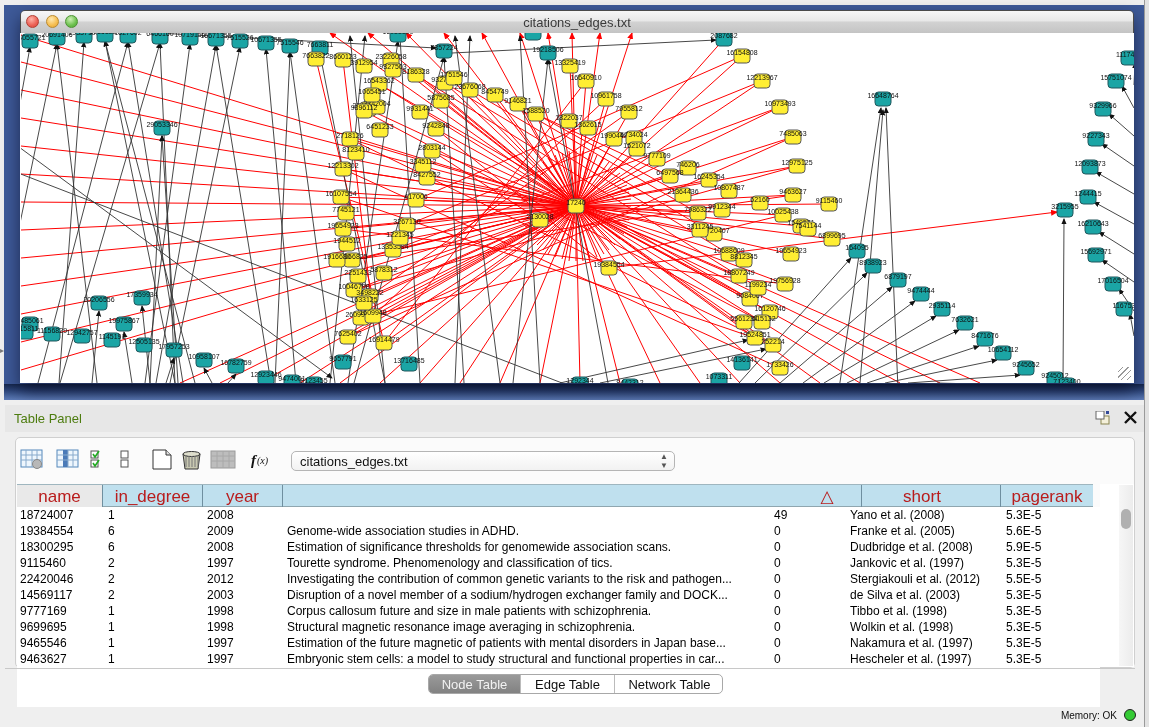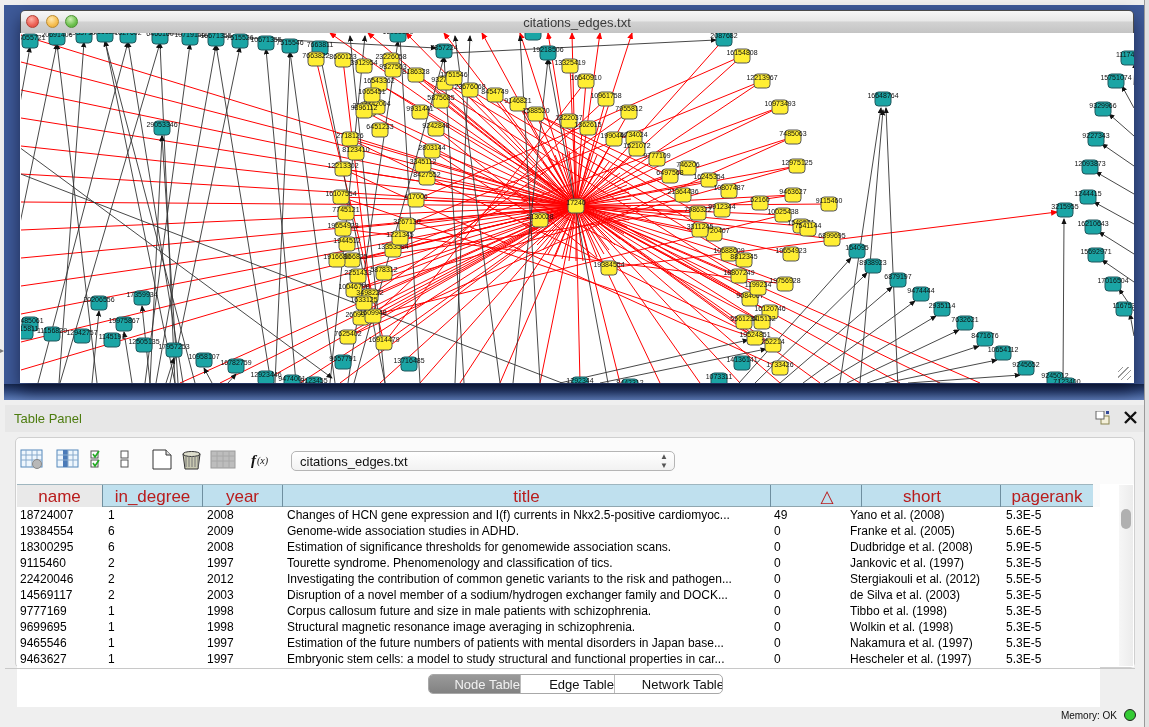--- a/index.html
+++ b/index.html
@@ -25,21 +25,21 @@
 .th{position:absolute;top:0;height:23px;line-height:23px;text-align:center;font-size:17px;color:#b91c1c;border-right:1px solid #6f8f9f}
 .rows{position:absolute;left:17px;top:107px;width:1083px;height:200px;background:#fff;font-size:12px;color:#000}
 .tr{height:16px;line-height:16px;white-space:nowrap;position:relative}
 .c{position:absolute;top:0;height:16px;overflow:hidden}
 .c1{left:3px;width:95px}.c2{left:91px;width:95px}.c3{left:190px;width:85px}.c4{left:270px;width:484px}
 .c5{left:757px;width:68px}.c6{left:833px;width:152px}.c7{left:989px;width:100px}
 .tblr{position:absolute;left:1100px;top:84px;width:34px;height:183px;background:#fff}
 .sbar{position:absolute;left:1119px;top:85px;width:14px;height:181px;background:linear-gradient(90deg,#f6f6f6,#ececec)}
 .sthumb{position:absolute;left:2px;top:24px;width:10px;height:20px;background:#b0b0b0;border-radius:5px}
 .botline{position:absolute;left:5px;top:268px;width:1130px;height:1px;background:#c8c8c8}
-.tabs{position:absolute;left:428px;top:274px;width:295px;height:20px;border:1px solid #a8a8a8;border-radius:5px;background:#fff;overflow:hidden;font-size:13px;text-align:right}
+.tabs{position:absolute;left:428px;top:274px;width:295px;height:20px;border:1px solid #a8a8a8;border-radius:5px;background:#fff;overflow:hidden;font-size:13px;text-align:center}
 .tab{position:absolute;top:0;height:20px;line-height:19px;color:#111}
 .tab.sel{background:linear-gradient(180deg,#9a9a9a,#7f7f7f);color:#f2f2f2}
 .memo{position:absolute;right:32px;top:310px;font-size:10px;color:#111}
 .dot{position:absolute;right:13px;top:309px;width:12px;height:12px;border-radius:50%;background:#35cb35;border:1.5px solid #222}
 .rstrip{position:absolute;left:1144px;top:0;width:5px;height:727px;background:#e2e2e2;border-left:1px solid #9a9a9a}
 </style></head>
 <body>
 <div class="desktop"></div>
 <div class="shadowband"></div>
 <div class="win">
@@ -652,32 +652,30 @@
     <rect x="191" y="3" width="24" height="17" fill="#bdbdbd" stroke="#9a9a9a"></rect>
     <path d="M191,8h24M191,13h24M197,3v17M203,3v17M209,3v17" stroke="#a8a8a8" fill="none"></path>
     <text x="231" y="17" font-size="15" font-style="italic" font-weight="bold" font-family="Liberation Serif" fill="#111">f</text>
     <text x="237" y="16" font-size="10" font-style="italic" font-family="Liberation Serif" fill="#111">(x)</text>
   </svg>
   <div class="dd">citations_edges.txt<span class="st">▲<br>▼</span></div>
   <div class="thead">
     <div class="th" style="left:0;width:86px;background:#e9e9e9">name</div>
     <div class="th" style="left:86px;width:100px">in_degree</div>
     <div class="th" style="left:186px;width:80px">year</div>
-    <div class="th" style="left:266px;width:488px">title</div>
     <div class="th" style="left:772px;width:73px;text-align:center;padding-left:4px">△ out_de...</div>
     <div class="th" style="left:827px;width:157px">short</div>
     <div class="th" style="left:984px;width:92px;border-right:none">pagerank</div>
   </div>
   <div class="tblr"></div>
   <div class="rows">
 <div class="tr">
         <div class="c c1">18724007</div>
         <div class="c c2">1</div>
         <div class="c c3">2008</div>
-        <div class="c c4">Changes of HCN gene expression and I(f) currents in Nkx2.5-positive cardiomyoc...</div>
         <div class="c c5">49</div>
         <div class="c c6">Yano et al. (2008)</div>
         <div class="c c7">5.3E-5</div>
       </div>
 <div class="tr">
         <div class="c c1">19384554</div>
         <div class="c c2">6</div>
         <div class="c c3">2009</div>
         <div class="c c4">Genome-wide association studies in ADHD.</div>
         <div class="c c5">0</div>
@@ -735,21 +733,21 @@
         <div class="c c3">1998</div>
         <div class="c c4">Structural magnetic resonance image averaging in schizophrenia.</div>
         <div class="c c5">0</div>
         <div class="c c6">Wolkin et al. (1998)</div>
         <div class="c c7">5.3E-5</div>
       </div>
 <div class="tr">
         <div class="c c1">9465546</div>
         <div class="c c2">1</div>
         <div class="c c3">1997</div>
-        <div class="c c4">Estimation of the future numbers of patients with mental disorders in Japan base...</div>
+        <div class="c c4">Estimation of the future magnetic of patients with mental disorders in Japan base...</div>
         <div class="c c5">0</div>
         <div class="c c6">Nakamura et al. (1997)</div>
         <div class="c c7">5.3E-5</div>
       </div>
 <div class="tr">
         <div class="c c1">9463627</div>
         <div class="c c2">1</div>
         <div class="c c3">1997</div>
         <div class="c c4">Embryonic stem cells: a model to study structural and functional properties in car...</div>
         <div class="c c5">0</div>

